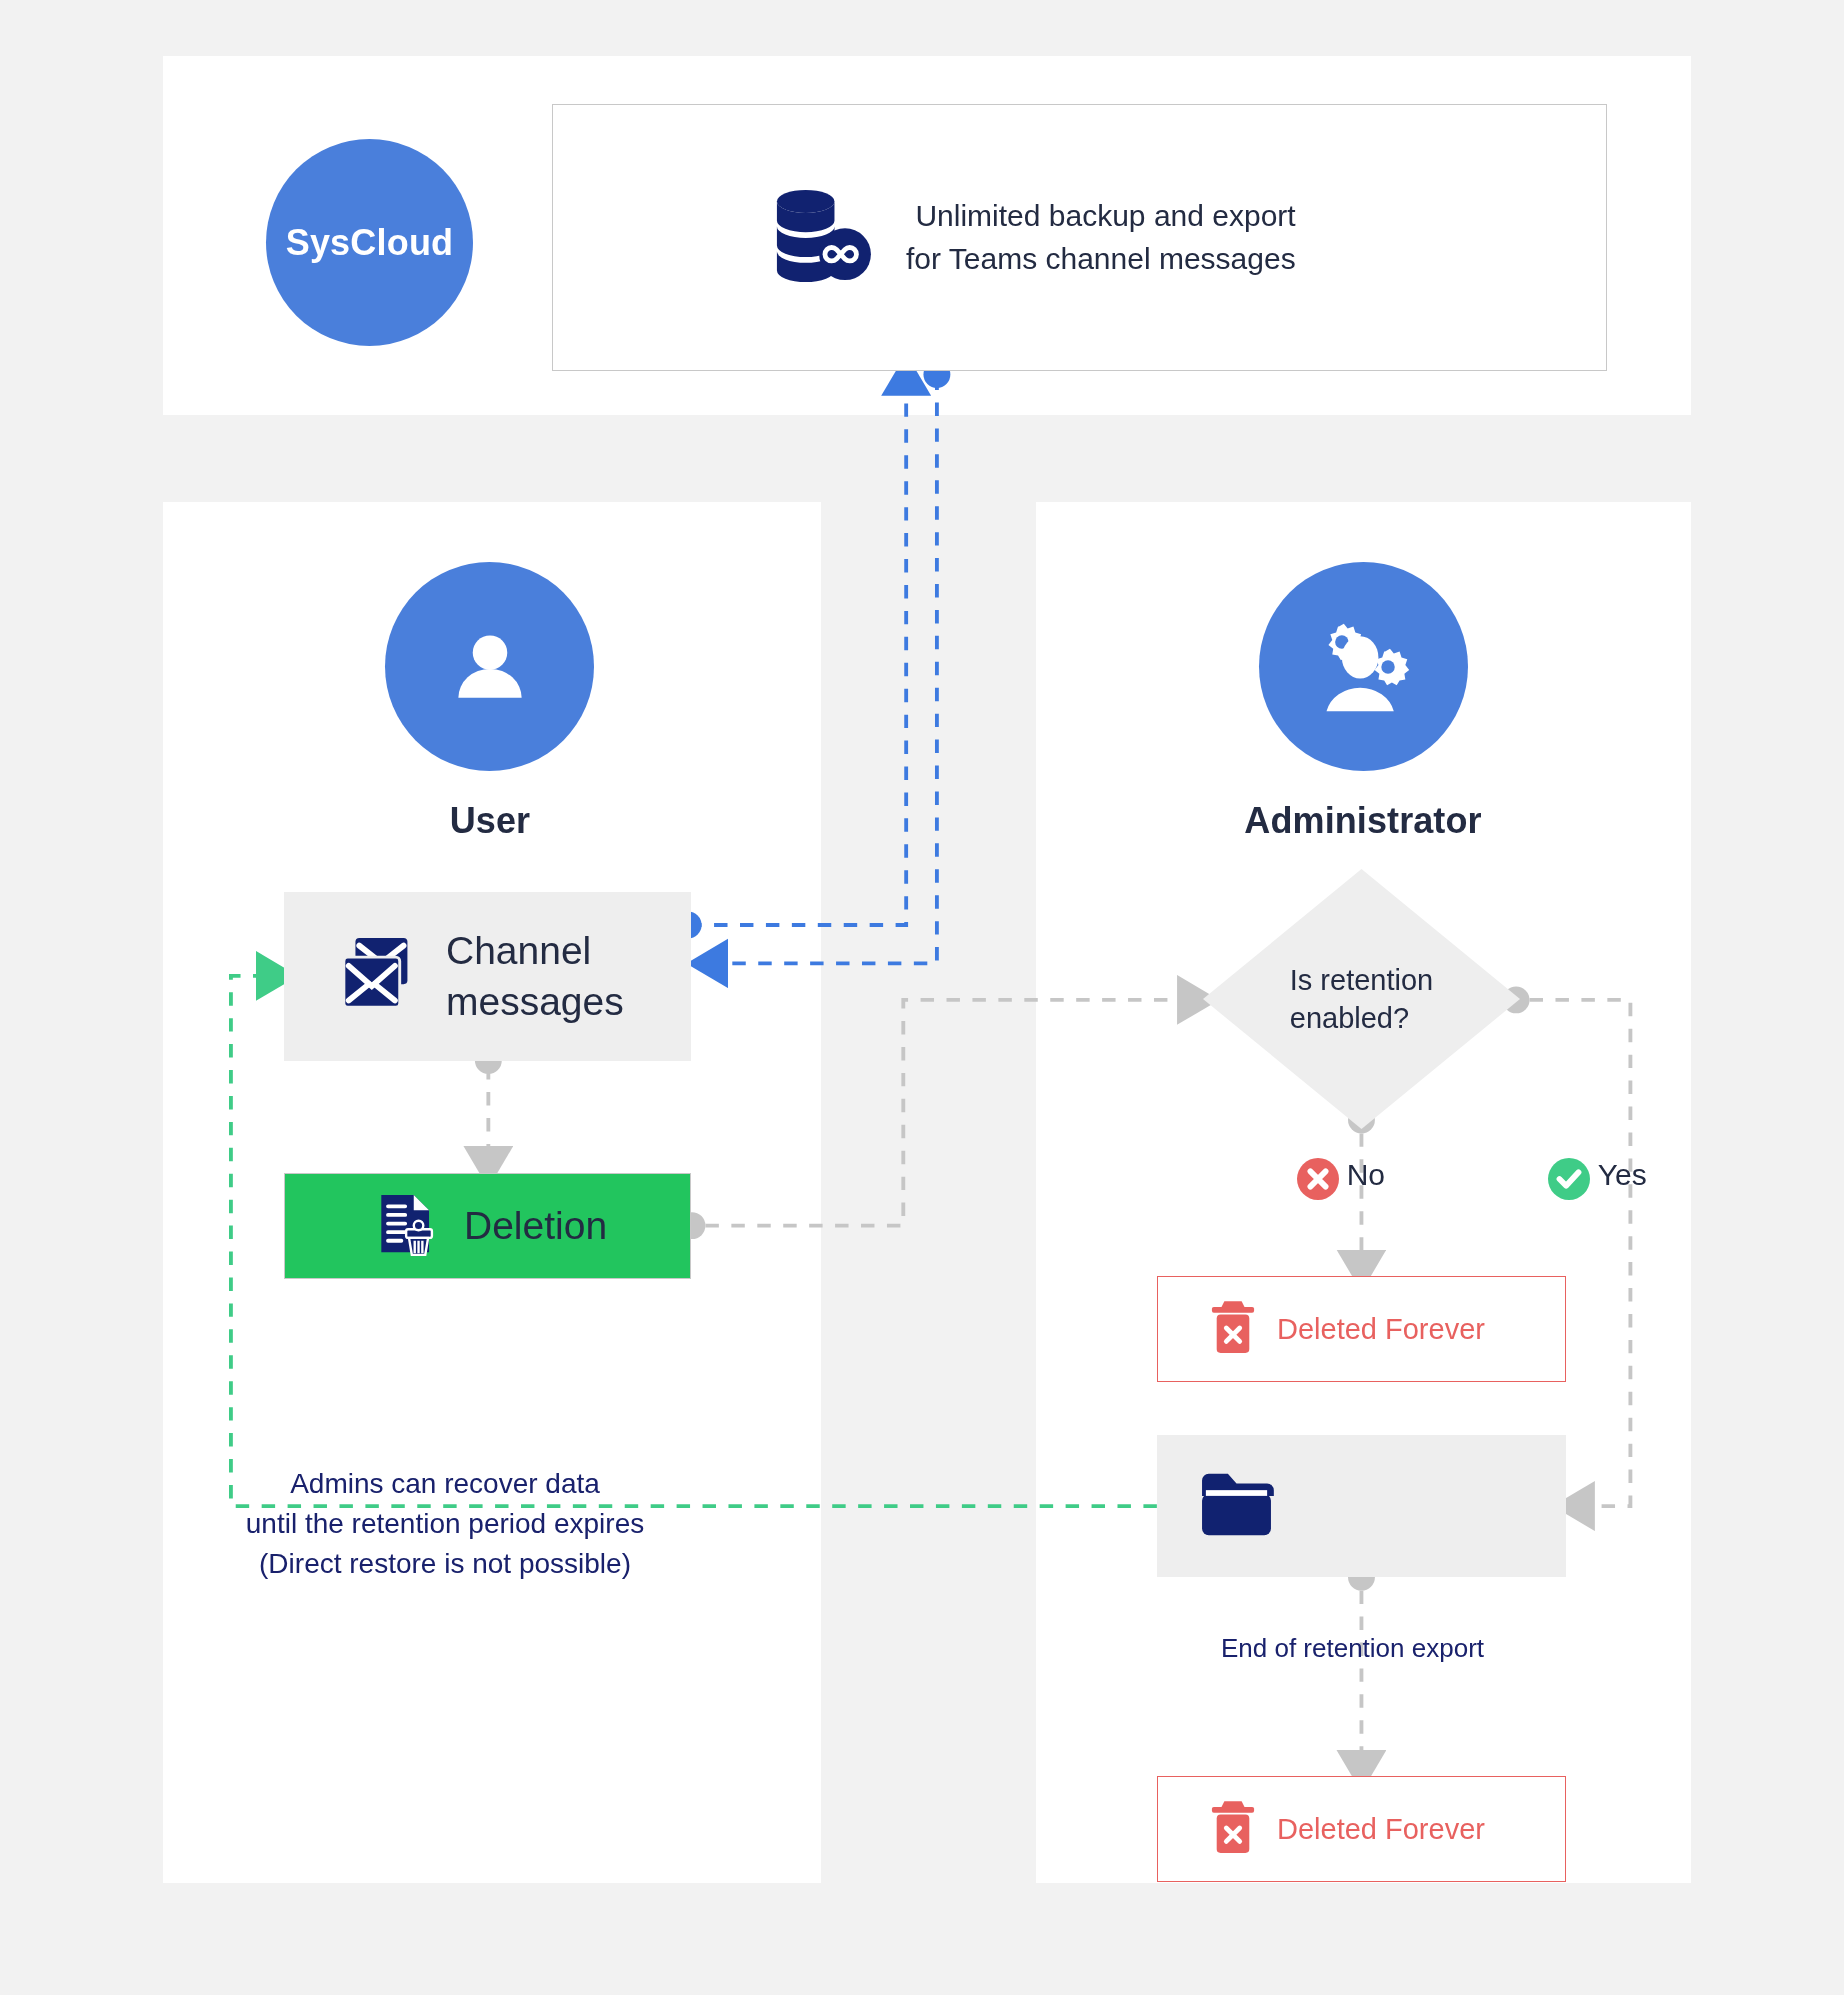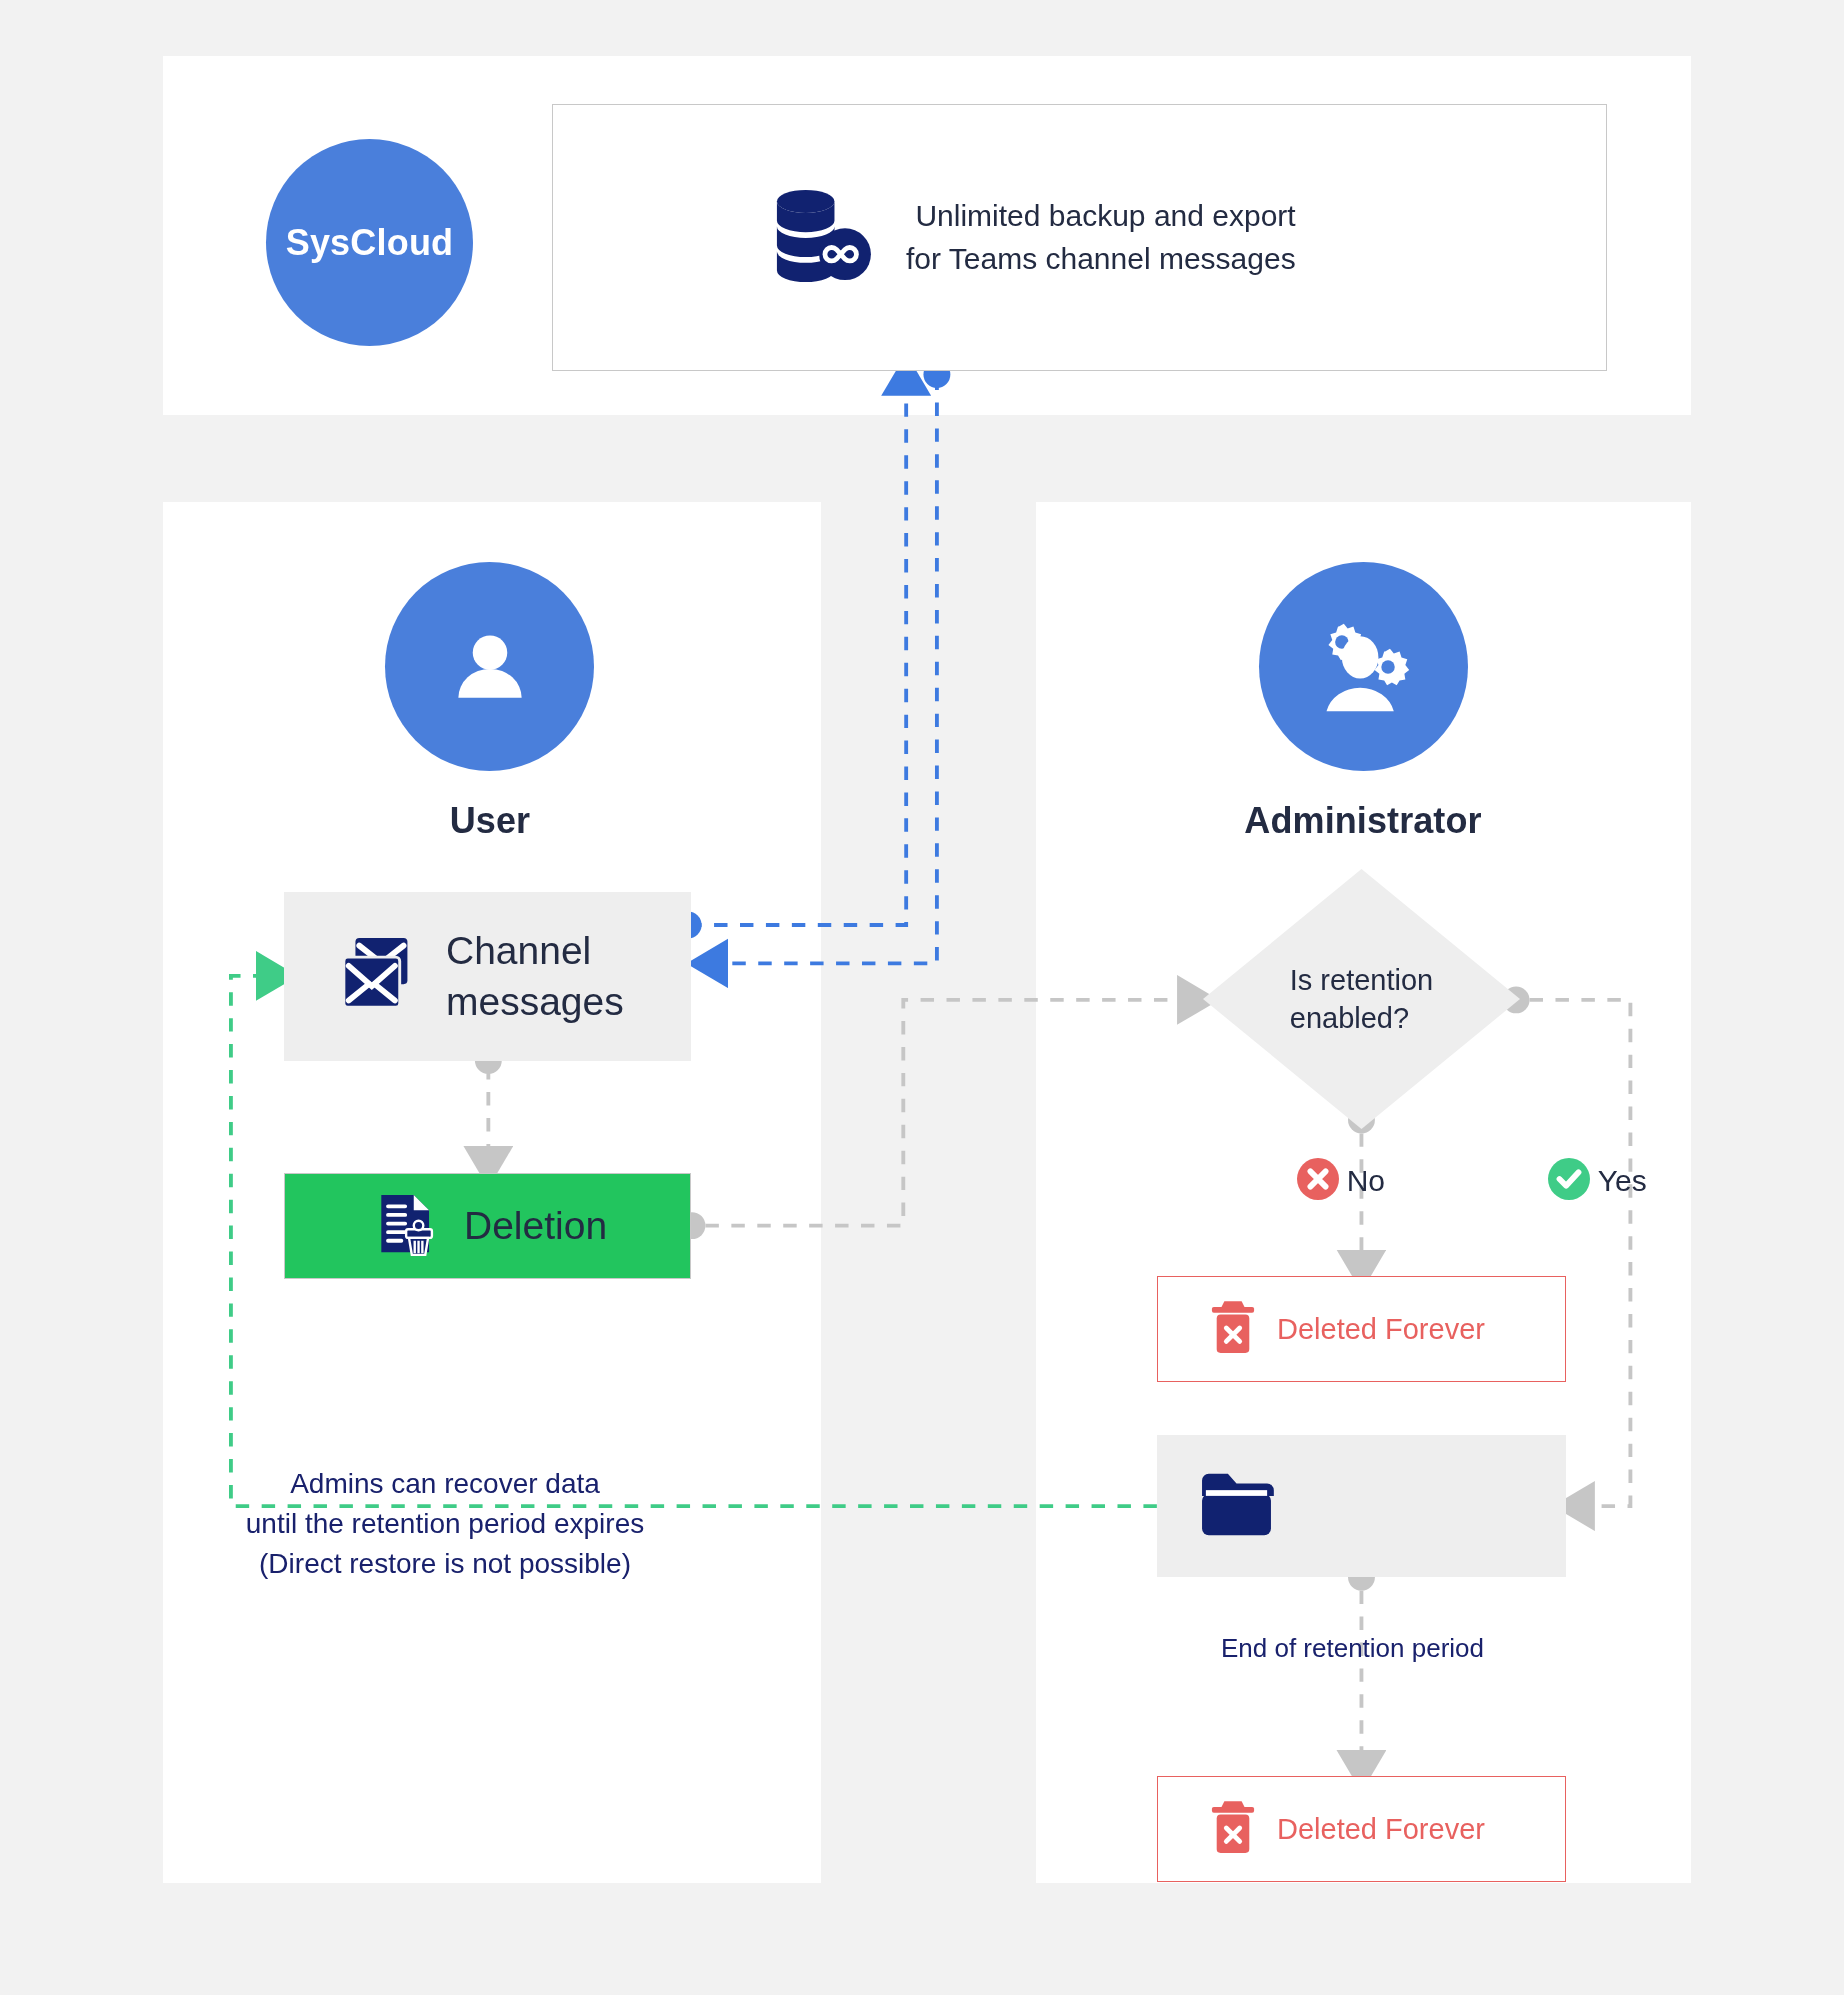--- a/index.html
+++ b/index.html
@@ -159,21 +159,21 @@
     text-align: left;
     font-size: 29px;
     line-height: 1.32;
     color: #232b42;
   }
 
   
   .branch {
     position: absolute;
     display: flex;
-    align-items: center;
+    align-items: flex-start;
   }
   .branch .b-label {
     margin-left: 7.7px;
     font-size: 30px;
     color: #232b42;
   }
   #branch-no  { left: 1297px; top: 1158px; }
   #branch-yes { left: 1548px; top: 1158px; }
 
   
@@ -387,21 +387,21 @@
   <div class="node" id="node-substrate">
     <span class="n-icon">
       <svg width="75" height="67" viewBox="0 0 78 70" aria-hidden="true">
         <path d="M3,10 a7,7 0 0 1 7,-7 h20 l9,10 h32 a7,7 0 0 1 7,7 v6 h-75 z" fill="#112270"></path>
         <rect x="3" y="24" width="72" height="43" rx="7" fill="#112270"></rect>
         <rect x="7" y="20" width="64" height="6" fill="#ffffff"></rect>
       </svg>
     </span>
   </div>
 
-  <div class="free-text" id="retention-note">End of retention period</div>
+  <div class="free-text" id="retention-note">End of retention export</div>
 
   <div class="deleted-box" id="node-deleted-2">
     <span class="n-icon">
       <svg width="46" height="56" viewBox="0 0 48 58" aria-hidden="true">
         <rect x="2" y="8" width="44" height="6" rx="2" fill="#e8615f"></rect>
         <path d="M15,2 h18 l3,6 h-24 z" fill="#e8615f"></path>
         <rect x="7" y="16" width="34" height="40" rx="4" fill="#e8615f"></rect>
         <path d="M17,30 L31,44 M31,30 L17,44" stroke="#ffffff" stroke-width="5" stroke-linecap="round"></path>
       </svg>
     </span>

